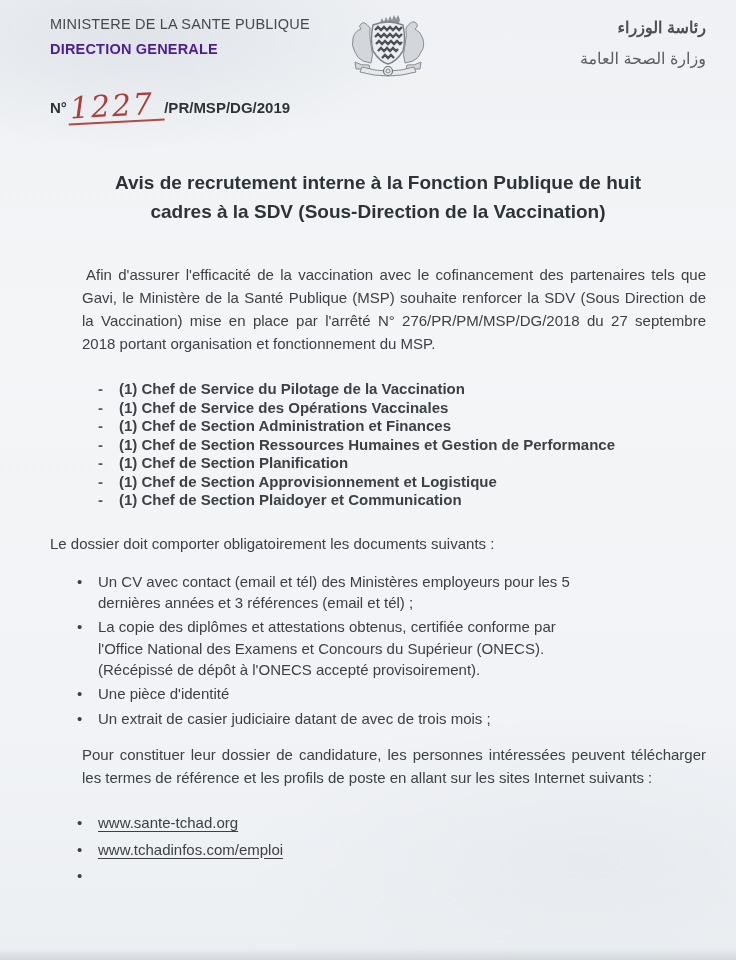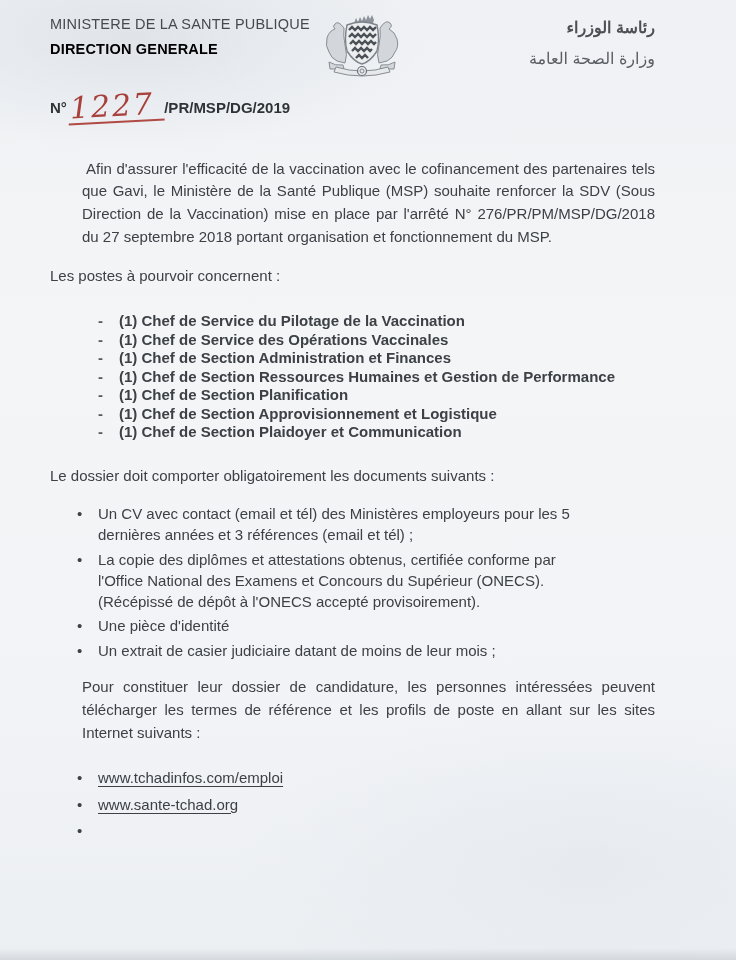--- a/index.html
+++ b/index.html
@@ -13,27 +13,27 @@
     background:
       radial-gradient(ellipse 420px 160px at 18% 4%, rgba(205,212,220,0.45), rgba(205,212,220,0) 70%),
       radial-gradient(ellipse 500px 220px at 80% 90%, rgba(226,231,236,0.6), rgba(226,231,236,0) 70%),
       linear-gradient(180deg, #eff1f4 0%, #f3f5f7 35%, #f1f3f6 75%, #eceff2 100%);
   }
   .scan-bottom-shadow {
     position: absolute; left: 0; right: 0; bottom: 0; height: 12px;
     background: linear-gradient(180deg, rgba(150,160,170,0) 0%, rgba(150,160,170,0.28) 100%);
     pointer-events: none;
   }
-  .page { padding: 14px 81px 0 50px; }
+  .page { padding: 14px 30px 0 50px; }
 
   
   .letterhead { display: flex; justify-content: space-between; align-items: flex-start; }
   .ministry-block { font-size: 14.5px; color: #464a4e; letter-spacing: 0.2px; padding-top: 2px; }
   .ministry-line { margin: 0 0 9px 0; }
-  .direction-line { font-weight: bold; color: #000000; }
+  .direction-line { font-weight: bold; color: #4c1d95; }
   .emblem-wrap { width: 92px; margin-left: 6px; margin-right: 120px; }
   .arabic-block { text-align: right; direction: rtl; color: #4c5054; padding-top: 4px; }
   .arabic-line1 { font-size: 16px; font-weight: bold; margin: 0; }
   .arabic-line2 { font-size: 16px; margin: 12px 0 0 0; color: #5a5e62; }
 
   
   .ref-line { margin: 14px 0 0 0; font-size: 15px; font-weight: bold; color: #2f3336;
               display: flex; align-items: baseline; }
   .ref-number {
     font-family: "DejaVu Serif", serif; font-style: italic; font-weight: normal;
@@ -116,50 +116,53 @@
       <p class="arabic-line2">وزارة الصحة العامة</p>
     </div>
   </div>
 
   <div class="ref-line">
     <span>N°</span>
       <span class="ref-number">1227</span>
       <span>/PR/MSP/DG/2019</span>
   </div>
 
+  <div class="doc-title">
+    <div>Avis de recrutement interne à la Fonction Publique de huit</div>
+    <div>cadres à la SDV (Sous-Direction de la Vaccination)</div>
+  </div>
 
   <div class="content">
 
     <p class="justified intro-paragraph">Afin d'assurer l'efficacité de la vaccination avec le cofinancement des partenaires tels que Gavi, le Ministère de la Santé Publique (MSP) souhaite renforcer la SDV (Sous Direction de la Vaccination) mise en place par l'arrêté N° 276/PR/PM/MSP/DG/2018 du 27 septembre 2018 portant organisation et fonctionnement du MSP.</p>
 
-    <p class="positions-intro">Les postes à pourvoir concernent :</p>
 
     <ul class="positions">
       <li>(1) Chef de Service du Pilotage de la Vaccination</li>
       <li>(1) Chef de Service des Opérations Vaccinales</li>
       <li>(1) Chef de Section Administration et Finances</li>
       <li>(1) Chef de Section Ressources Humaines et Gestion de Performance</li>
       <li>(1) Chef de Section Planification</li>
       <li>(1) Chef de Section Approvisionnement et Logistique</li>
       <li>(1) Chef de Section Plaidoyer et Communication</li>
     </ul>
 
     <p class="documents-intro">Le dossier doit comporter obligatoirement les documents suivants :</p>
 
     <ul class="documents">
       <li>Un CV avec contact (email et tél) des Ministères employeurs pour les 5 dernières années et 3 références (email et tél) ;</li>
       <li>La copie des diplômes et attestations obtenus, certifiée conforme par l'Office National des Examens et Concours du Supérieur (ONECS). (Récépissé de dépôt à l'ONECS accepté provisoirement).</li>
       <li>Une pièce d'identité</li>
-      <li>Un extrait de casier judiciaire datant de moins de leur mois ;</li>
+      <li>Un extrait de casier judiciaire datant de avec de trois mois ;</li>
     </ul>
 
     <p class="justified download-paragraph">Pour constituer leur dossier de candidature, les personnes intéressées peuvent télécharger les termes de référence et les profils de poste en allant sur les sites Internet suivants :</p>
 
     <ul class="websites">
+      <li><span>www.sante-tchad.org</span></li>
       <li><span>www.tchadinfos.com/emploi</span></li>
-      <li><span>www.sante-tchad.org</span></li>
       <li></li>
     </ul>
 
   </div>
 </div>
 
 <div class="scan-bottom-shadow"></div>
 
 </body></html>

